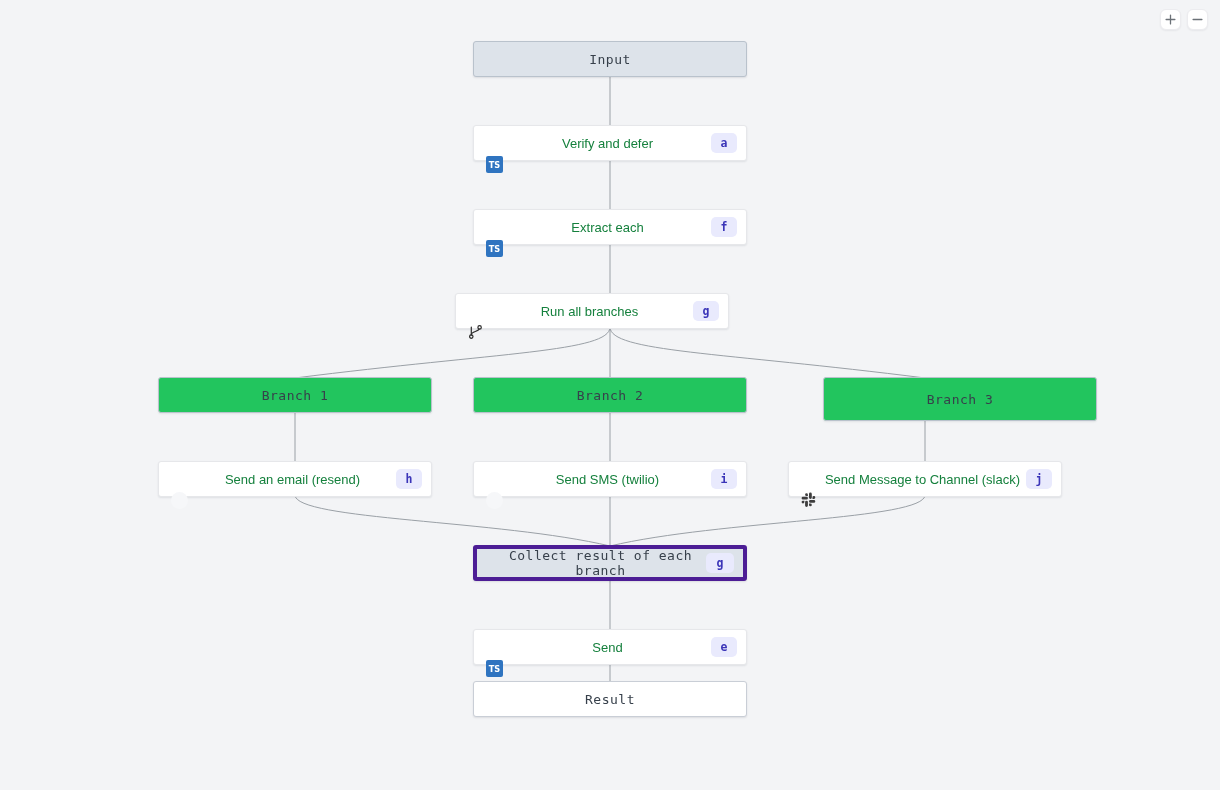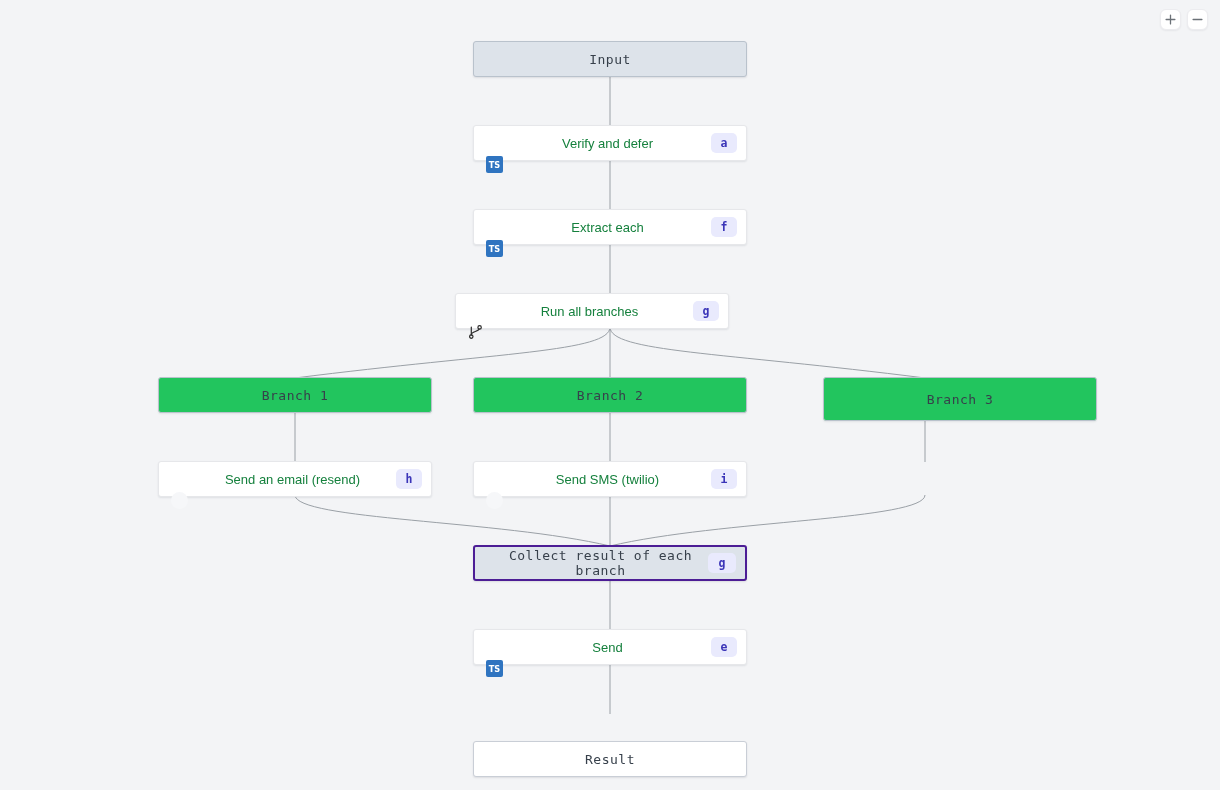--- a/index.html
+++ b/index.html
@@ -84,21 +84,21 @@
   }
   
   .node.step {
     background: #ffffff;
     border: 1px solid #e6e7ea;
     box-shadow: 0 1px 2px rgba(16,24,40,.09);
   }
   
   .node.collect {
     background: #dde3ea;
-    border: 2px solid #4c1d95;
+    border: 4px solid #4c1d95;
     box-shadow: 0 1px 2px rgba(16,24,40,.10);
   }
 
   .node-mono-label {
     width: 100%;
     text-align: center;
     font-family: "DejaVu Sans Mono", "Liberation Mono", monospace;
     font-size: 13px;
     letter-spacing: .5px;
     color: #37404b;
@@ -268,34 +268,46 @@
   </div>
 
   <div class="node step" style="left:158px; top:461px; width:274px; height:36px;">
     <span class="node-icon">
       <span class="icon-placeholder"></span>
     </span>
     <span class="node-label">Send an email (resend)</span>
     <span class="badge">h</span>
   </div>
 
+  <div class="node step" style="left:788px; top:461px; width:274px; height:36px;">
+    <span class="node-icon">
+      <svg width="16" height="16" viewBox="0 0 16 16" fill="#3d3d3d">
+        <path d="M3.4 10.1a1.4 1.4 0 1 1-1.4-1.4h1.4v1.4zm.7 0a1.4 1.4 0 0 1 2.8 0v3.5a1.4 1.4 0 1 1-2.8 0v-3.5z"></path>
+        <path d="M5.5 4.1a1.4 1.4 0 1 1 1.4-1.4v1.4H5.5zm0 .7a1.4 1.4 0 0 1 0 2.8H2a1.4 1.4 0 1 1 0-2.8h3.5z"></path>
+        <path d="M11.5 5.5a1.4 1.4 0 1 1 1.4 1.4h-1.4V5.5zm-.7 0a1.4 1.4 0 0 1-2.8 0V2a1.4 1.4 0 1 1 2.8 0v3.5z"></path>
+        <path d="M9.4 11.5a1.4 1.4 0 1 1-1.4 1.4v-1.4h1.4zm0-.7a1.4 1.4 0 0 1 0-2.8h3.5a1.4 1.4 0 1 1 0 2.8H9.4z"></path>
+      </svg>
+    </span>
+    <span class="node-label">Send Message to Channel (slack)</span>
+    <span class="badge">j</span>
+  </div>
 
   <div class="node collect" style="left:473px; top:545px; width:274px; height:36px;">
     <span class="collect-inner">Collect result of each branch</span>
     <span class="badge mono-wide">g</span>
   </div>
 
   <div class="node step" style="left:473px; top:629px; width:274px; height:36px;">
     <span class="node-icon">
       <svg width="17" height="17" viewBox="0 0 17 17">
         <rect x="0" y="0" width="17" height="17" rx="2" fill="#2f74c0"></rect>
         <text x="8.5" y="12.4" font-family="DejaVu Sans, sans-serif" font-size="8.2" font-weight="bold" fill="#ffffff" text-anchor="middle">TS</text>
       </svg>
     </span>
     <span class="node-label">Send</span>
     <span class="badge">e</span>
   </div>
 
-  <div class="node endpoint-white" style="left:473px; top:741px; width:274px; height:36px;">
+  <div class="node endpoint-white" style="left:473px; top:681px; width:274px; height:36px;">
     <span class="node-mono-label">Result</span>
   </div>
 
 </div>
 
 </body></html>

